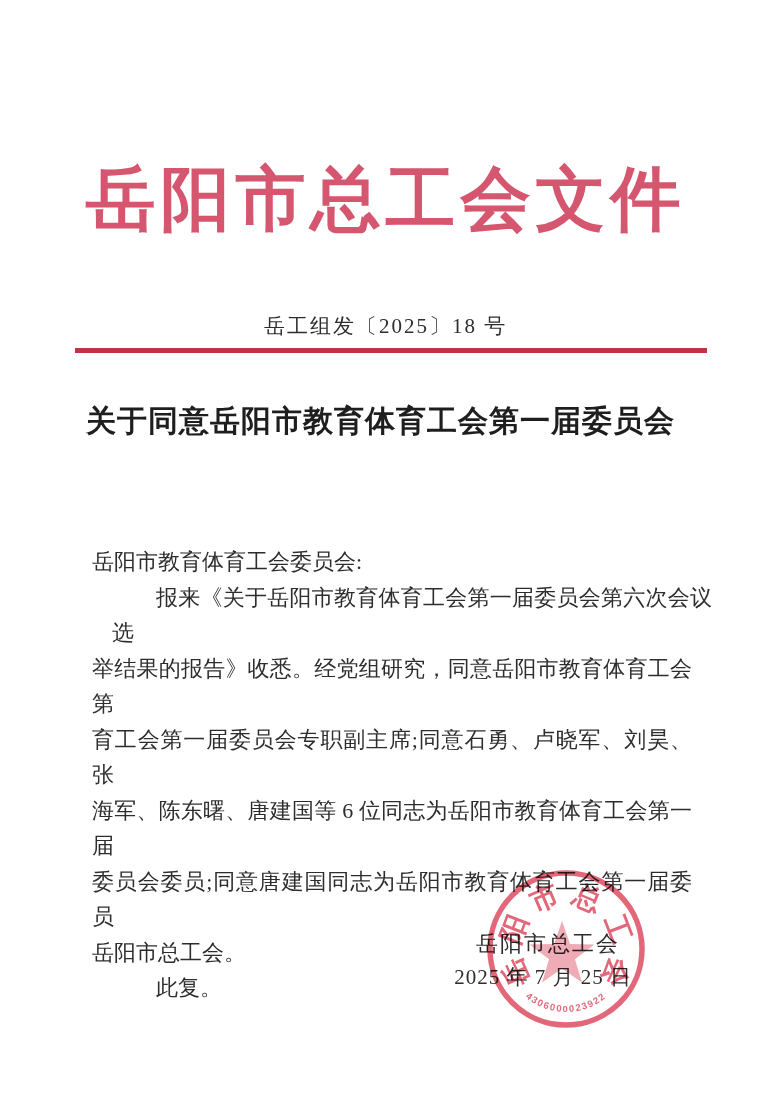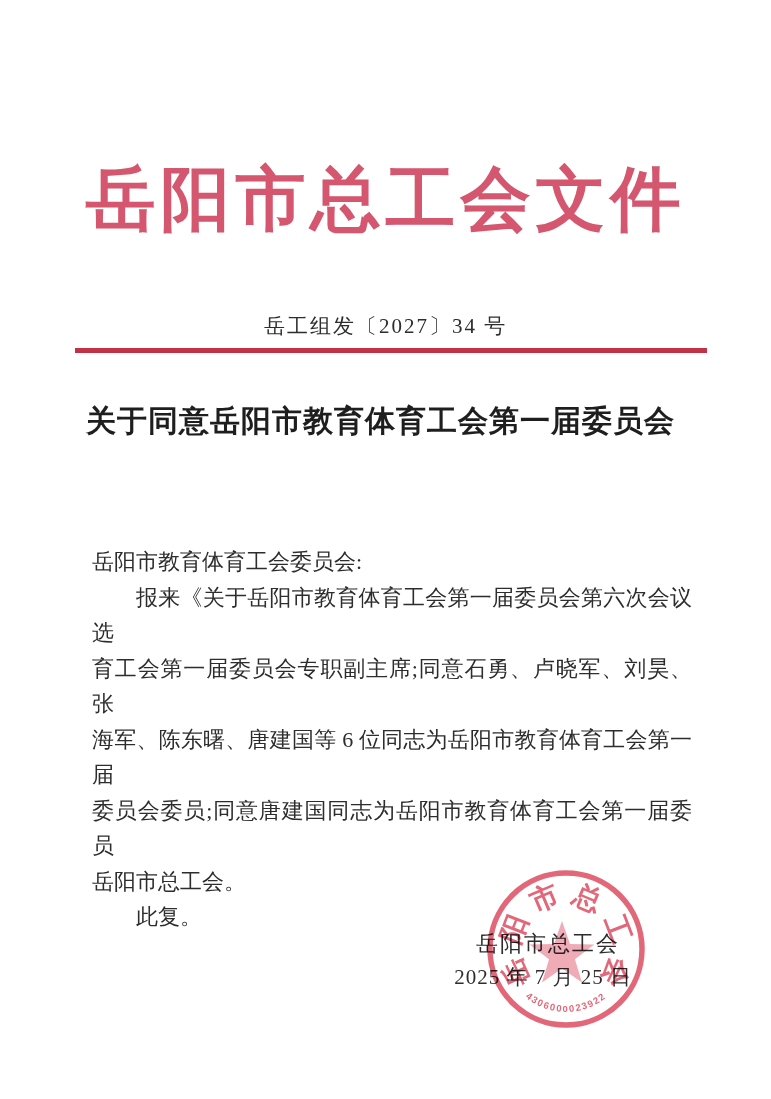--- a/index.html
+++ b/index.html
@@ -48,21 +48,21 @@
     color: #1e1e1e;
   }
   .doc-body {
     position: absolute;
     top: 544px; left: 92px; width: 600px;
     font-size: 22px;
     line-height: 35.5px;
   }
   .bline { width: 100%; }
   .just { text-align: justify; text-align-last: justify; }
-  .indent { text-indent: 2em; }
+  .indent { text-indent: 2em; margin-left: 20px; }
   .sign-org {
     position: absolute;
     top: 929px; left: 548px;
     transform: translateX(-50%);
     font-size: 22px;
     letter-spacing: 2px;
     white-space: nowrap;
   }
   .sign-date {
     position: absolute;
@@ -96,31 +96,32 @@
     letter-spacing: 1.5px;
   }
 </style>
 </head>
 <body>
 
 <div class="page">
 
   <div class="header-title">岳阳市总工会文件</div>
 
-  <div class="doc-number">岳工组发〔2027〕34 号</div>
+  <div class="doc-number">岳工组发〔2025〕18 号</div>
 
   <div class="red-rule"></div>
 
   <div class="doc-title">
     <div>关于同意岳阳市教育体育工会第一届委员会</div>
   </div>
 
   <div class="doc-body">
     <div class="bline">岳阳市教育体育工会委员会:</div>
     <div class="bline indent just">报来《关于岳阳市教育体育工会第一届委员会第六次会议选</div>
+    <div class="bline just">举结果的报告》收悉。经党组研究，同意岳阳市教育体育工会第</div>
     <div class="bline just">育工会第一届委员会专职副主席;同意石勇、卢晓军、刘昊、张</div>
     <div class="bline just">海军、陈东曙、唐建国等 6 位同志为岳阳市教育体育工会第一届</div>
     <div class="bline just">委员会委员;同意唐建国同志为岳阳市教育体育工会第一届委员</div>
     <div class="bline">岳阳市总工会。</div>
     <div class="bline indent">此复。</div>
   </div>
 
   <div class="sign-org">岳阳市总工会</div>
 
   <div class="sign-date">2025 年 7 月 25 日</div>

